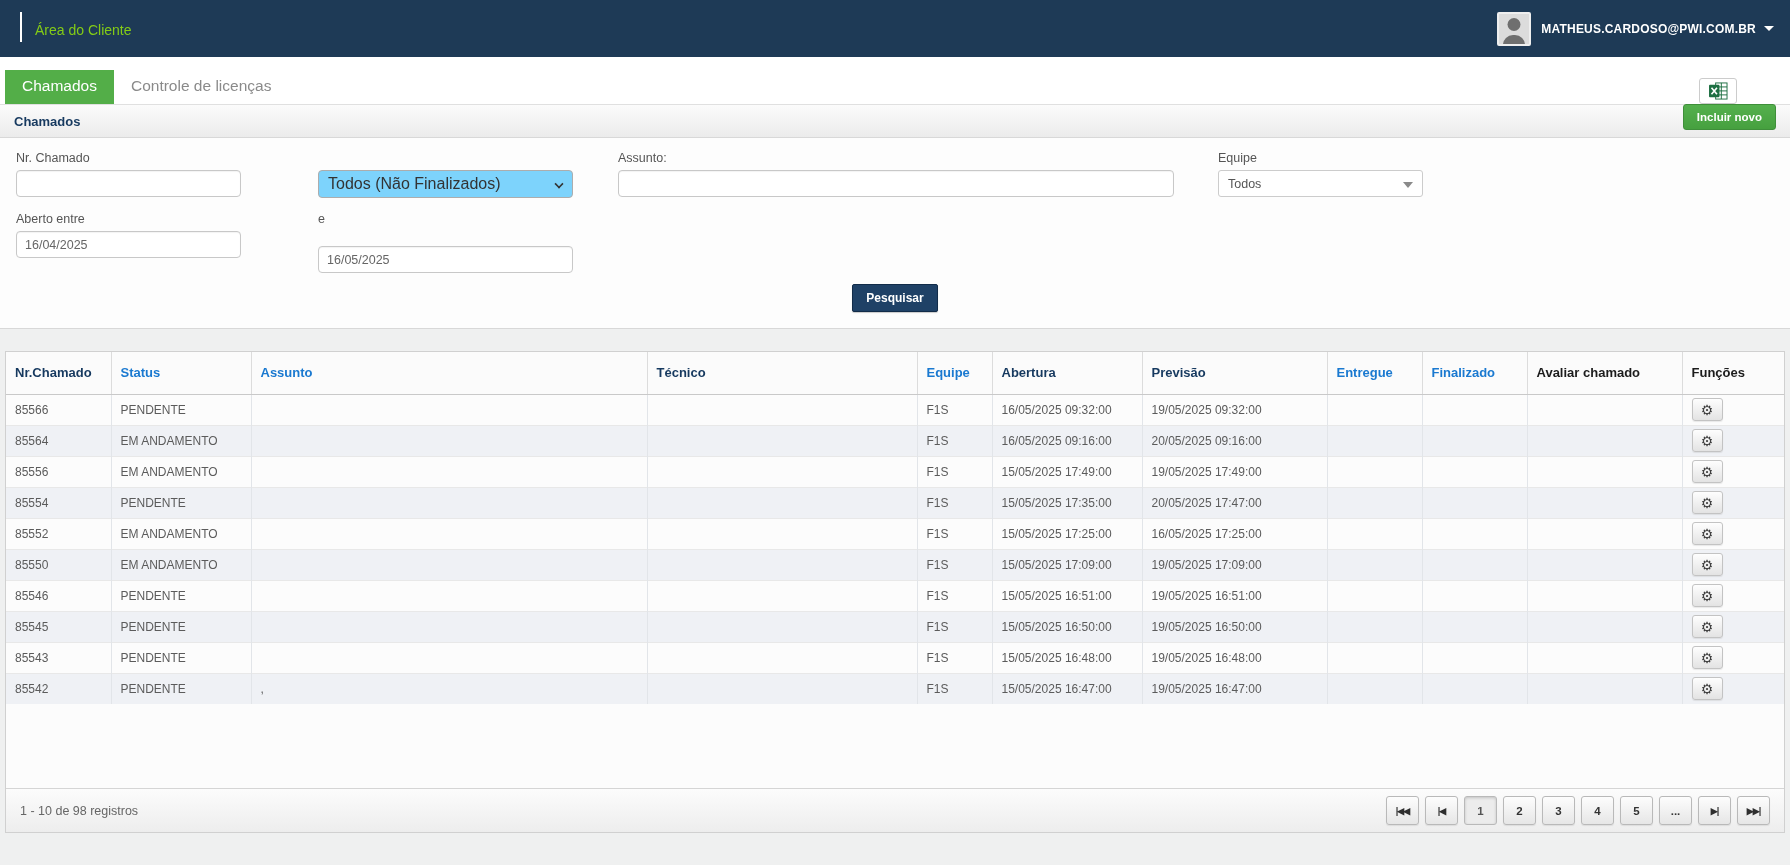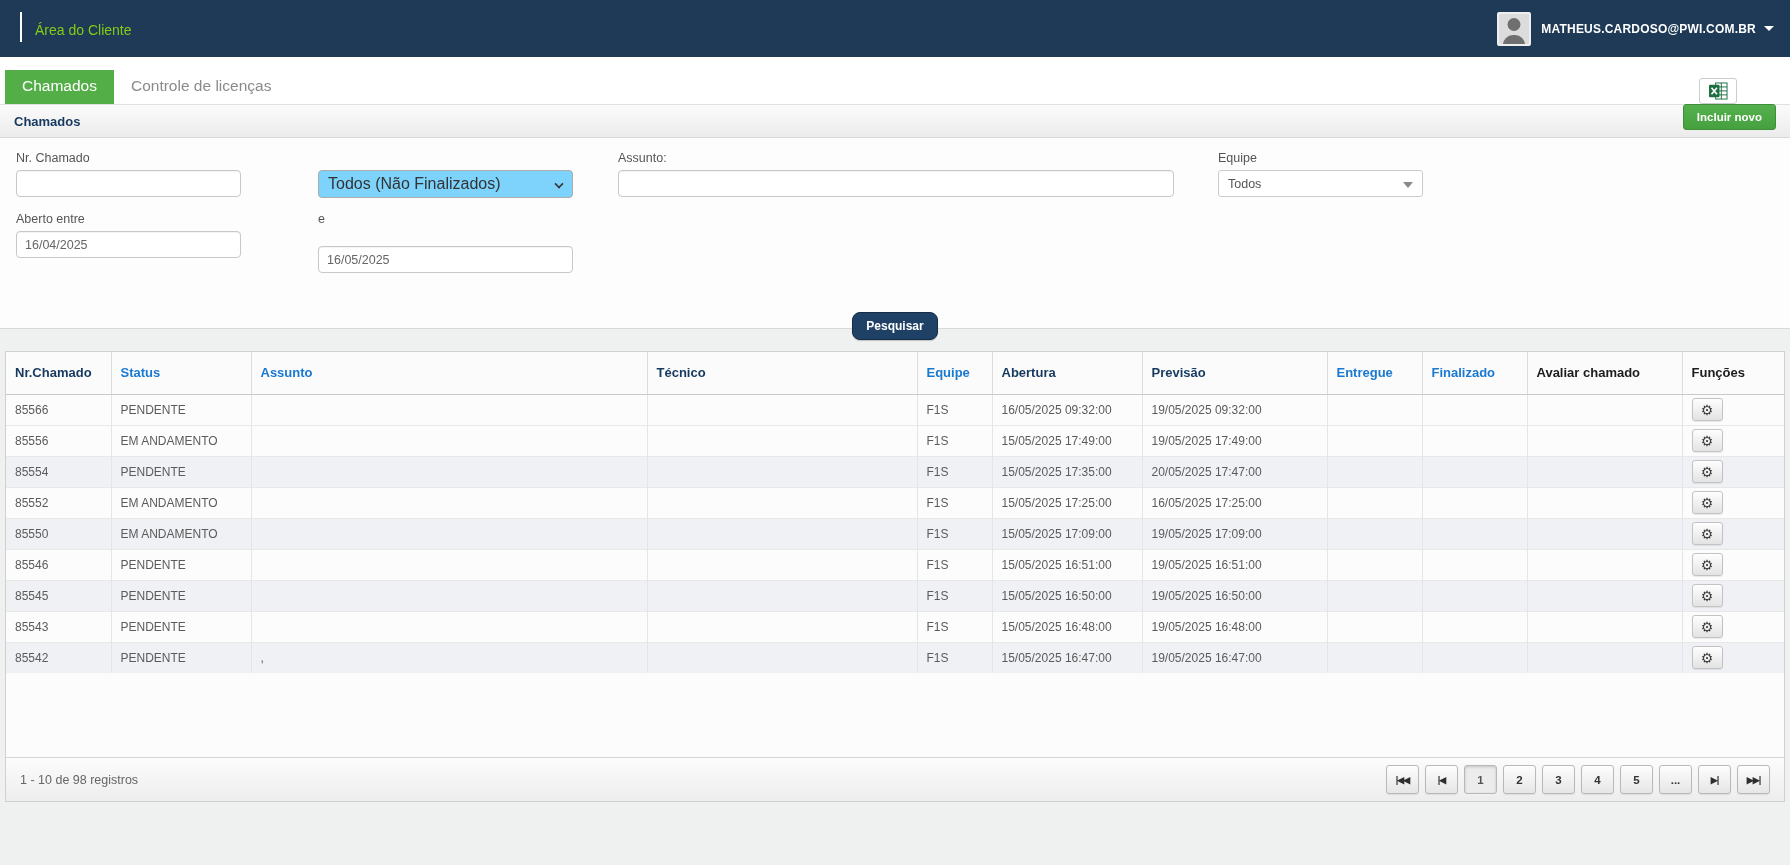--- a/index.html
+++ b/index.html
@@ -39,21 +39,21 @@
 
   
   .filter-panel { position:relative; height:191px; background:#fdfdfd; border-bottom:1px solid #d8d8d8; }
   .f-label { position:absolute; font-size:12.5px; color:#555; }
   .f-input { position:absolute; height:27px; border:1px solid #c8c8c8; border-radius:4px; background:#fff; padding:0 8px; font-size:12.5px; color:#666; font-family:inherit; box-shadow:inset 0 1px 1px rgba(0,0,0,.05); }
   .f-select { position:absolute; height:28px; border:1px solid #adadad; border-radius:4px; background:#7dd3fc; padding:0 26px 0 9px; font-size:16px; color:#333; display:flex; align-items:center; cursor:pointer; }
   .f-select .sel-chevron { position:absolute; right:9px; top:9px; width:8px; height:8px; border-left:2px solid #333; border-bottom:2px solid #333; transform:rotate(-45deg) scale(.8); }
   .f-dropdown { position:absolute; height:27px; border:1px solid #ccc; border-radius:3px; background:#fff; padding:0 24px 0 9px; font-size:12.5px; color:#555; display:flex; align-items:center; cursor:pointer; }
   .f-dropdown .tri { position:absolute; right:9px; top:11px; width:0; height:0; border-left:5px solid transparent; border-right:5px solid transparent; border-top:6px solid #8a8a8a; }
   .search-row { position:absolute; left:0; right:0; top:146px; text-align:center; }
-  .btn-search { height:28px; padding:4px 13px; background:var(--button_navy,#1f4166); border:1px solid #122c49; border-radius:8px; color:#fff; font-size:12px; font-weight:bold; cursor:pointer; font-family:inherit; box-shadow:0 1px 1px rgba(0,0,0,.2);margin-top:28px; }
+  .btn-search { height:28px; padding:4px 13px; background:var(--button_navy,#1f4166); border:1px solid #122c49; border-radius:2px; color:#fff; font-size:12px; font-weight:bold; cursor:pointer; font-family:inherit; box-shadow:0 1px 1px rgba(0,0,0,.2); }
 
   
   .content-area { padding:22px 5px 0; }
   .table-card { background:#fcfcfc; border:1px solid #d0d0d0; }
   table { width:100%; border-collapse:collapse; table-layout:fixed; }
   col.c-nr{width:105px} col.c-status{width:140px} col.c-assunto{width:396px} col.c-tecnico{width:270px}
   col.c-equipe{width:75px} col.c-abertura{width:150px} col.c-previsao{width:185px} col.c-entregue{width:95px}
   col.c-finalizado{width:105px} col.c-avaliar{width:155px} col.c-funcoes{width:auto}
   thead th { height:42px; background:#fbfbfb; border-bottom:1px solid #c9c9c9; border-right:1px solid #dcdcdc; text-align:left; padding:0 9px; font-size:13px; font-weight:bold; cursor:pointer; }
   thead th:last-child { border-right:none; }
@@ -194,20 +194,37 @@
             <td>19/05/2025 09:32:00</td>
             <td></td>
             <td></td>
             <td></td>
             <td>
               <button class="gear-btn">
                 <span class="gear">⚙</span>
               </button>
             </td>
           </tr>
+          <tr class="even">
+            <td>85564</td>
+            <td>EM ANDAMENTO</td>
+            <td></td>
+            <td></td>
+            <td>F1S</td>
+            <td>16/05/2025 09:16:00</td>
+            <td>20/05/2025 09:16:00</td>
+            <td></td>
+            <td></td>
+            <td></td>
+            <td>
+              <button class="gear-btn">
+                <span class="gear">⚙</span>
+              </button>
+            </td>
+          </tr>
           <tr class="odd">
             <td>85556</td>
             <td>EM ANDAMENTO</td>
             <td></td>
             <td></td>
             <td>F1S</td>
             <td>15/05/2025 17:49:00</td>
             <td>19/05/2025 17:49:00</td>
             <td></td>
             <td></td>

